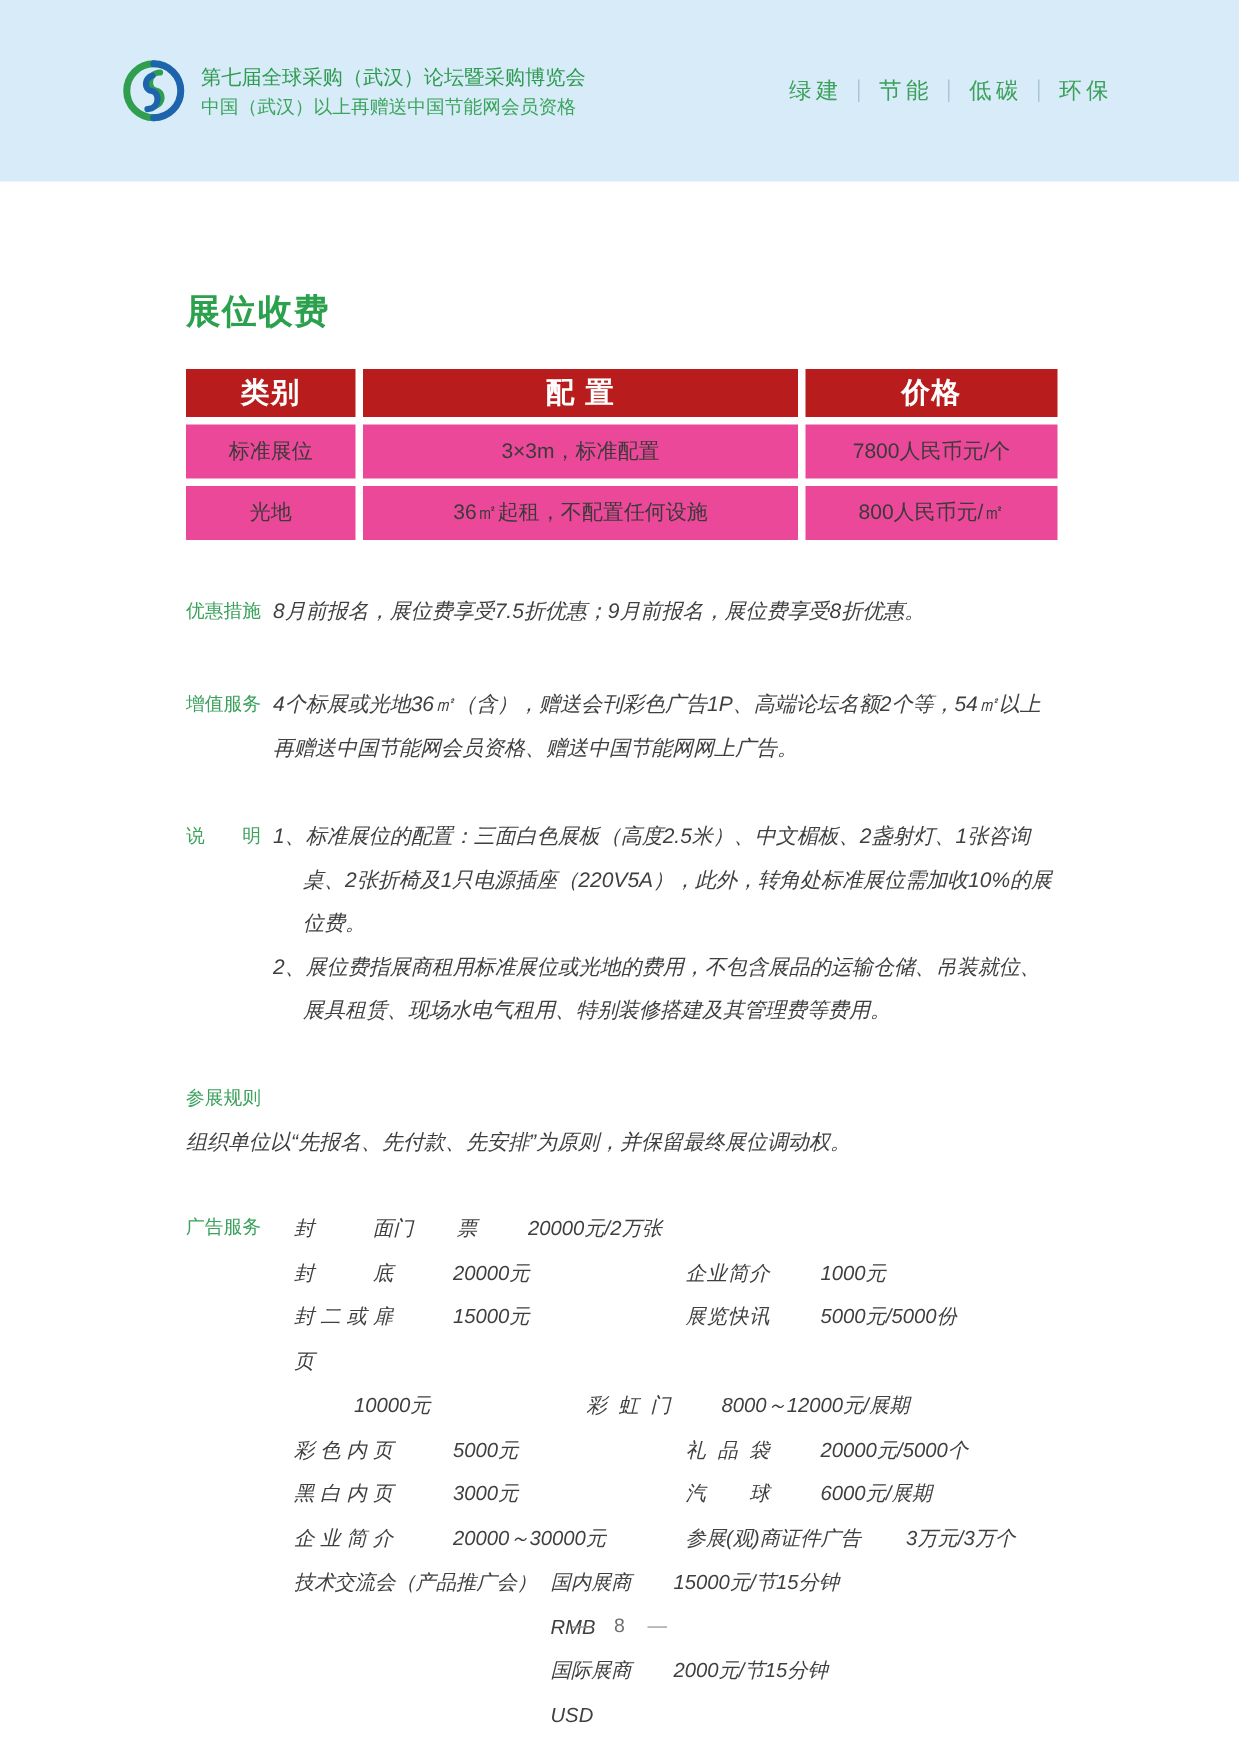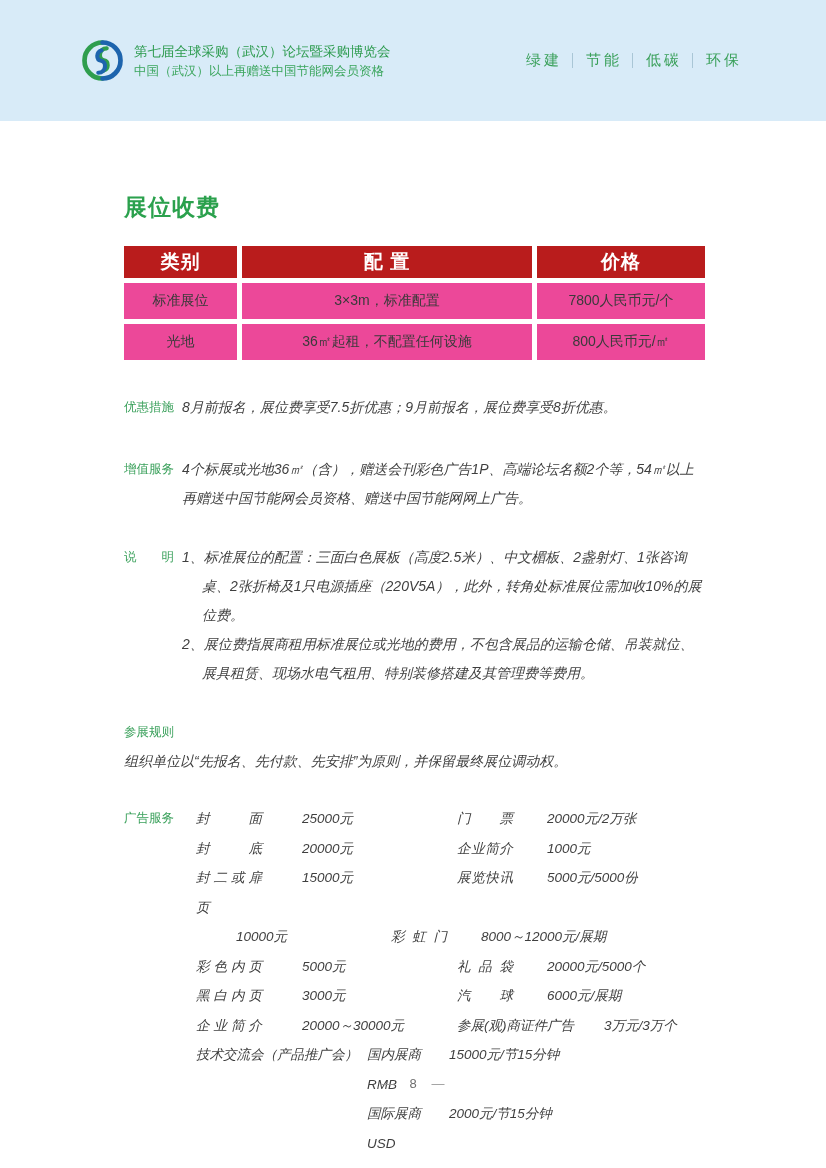--- a/index.html
+++ b/index.html
@@ -123,21 +123,20 @@
       <div class="section-label">参展规则</div>
       <div class="section-body">组织单位以“先报名、先付款、先安排”为原则，并保留最终展位调动权。</div>
     </div>
 
     <div class="section section-ads">
       <div class="section-label">广告服务</div>
       <div class="section-body ads-body">
 
         <div class="ad-row">
           <span class="ad-name">封面</span>
-          <span class="ad-price">25000元</span>
           <span class="ad-name-r">门票</span>
           <span class="ad-price-r">20000元/2万张</span>
         </div>
 
         <div class="ad-row">
           <span class="ad-name">封底</span>
           <span class="ad-price">20000元</span>
           <span class="ad-name-r">企业简介</span>
           <span class="ad-price-r">1000元</span>
         </div>

